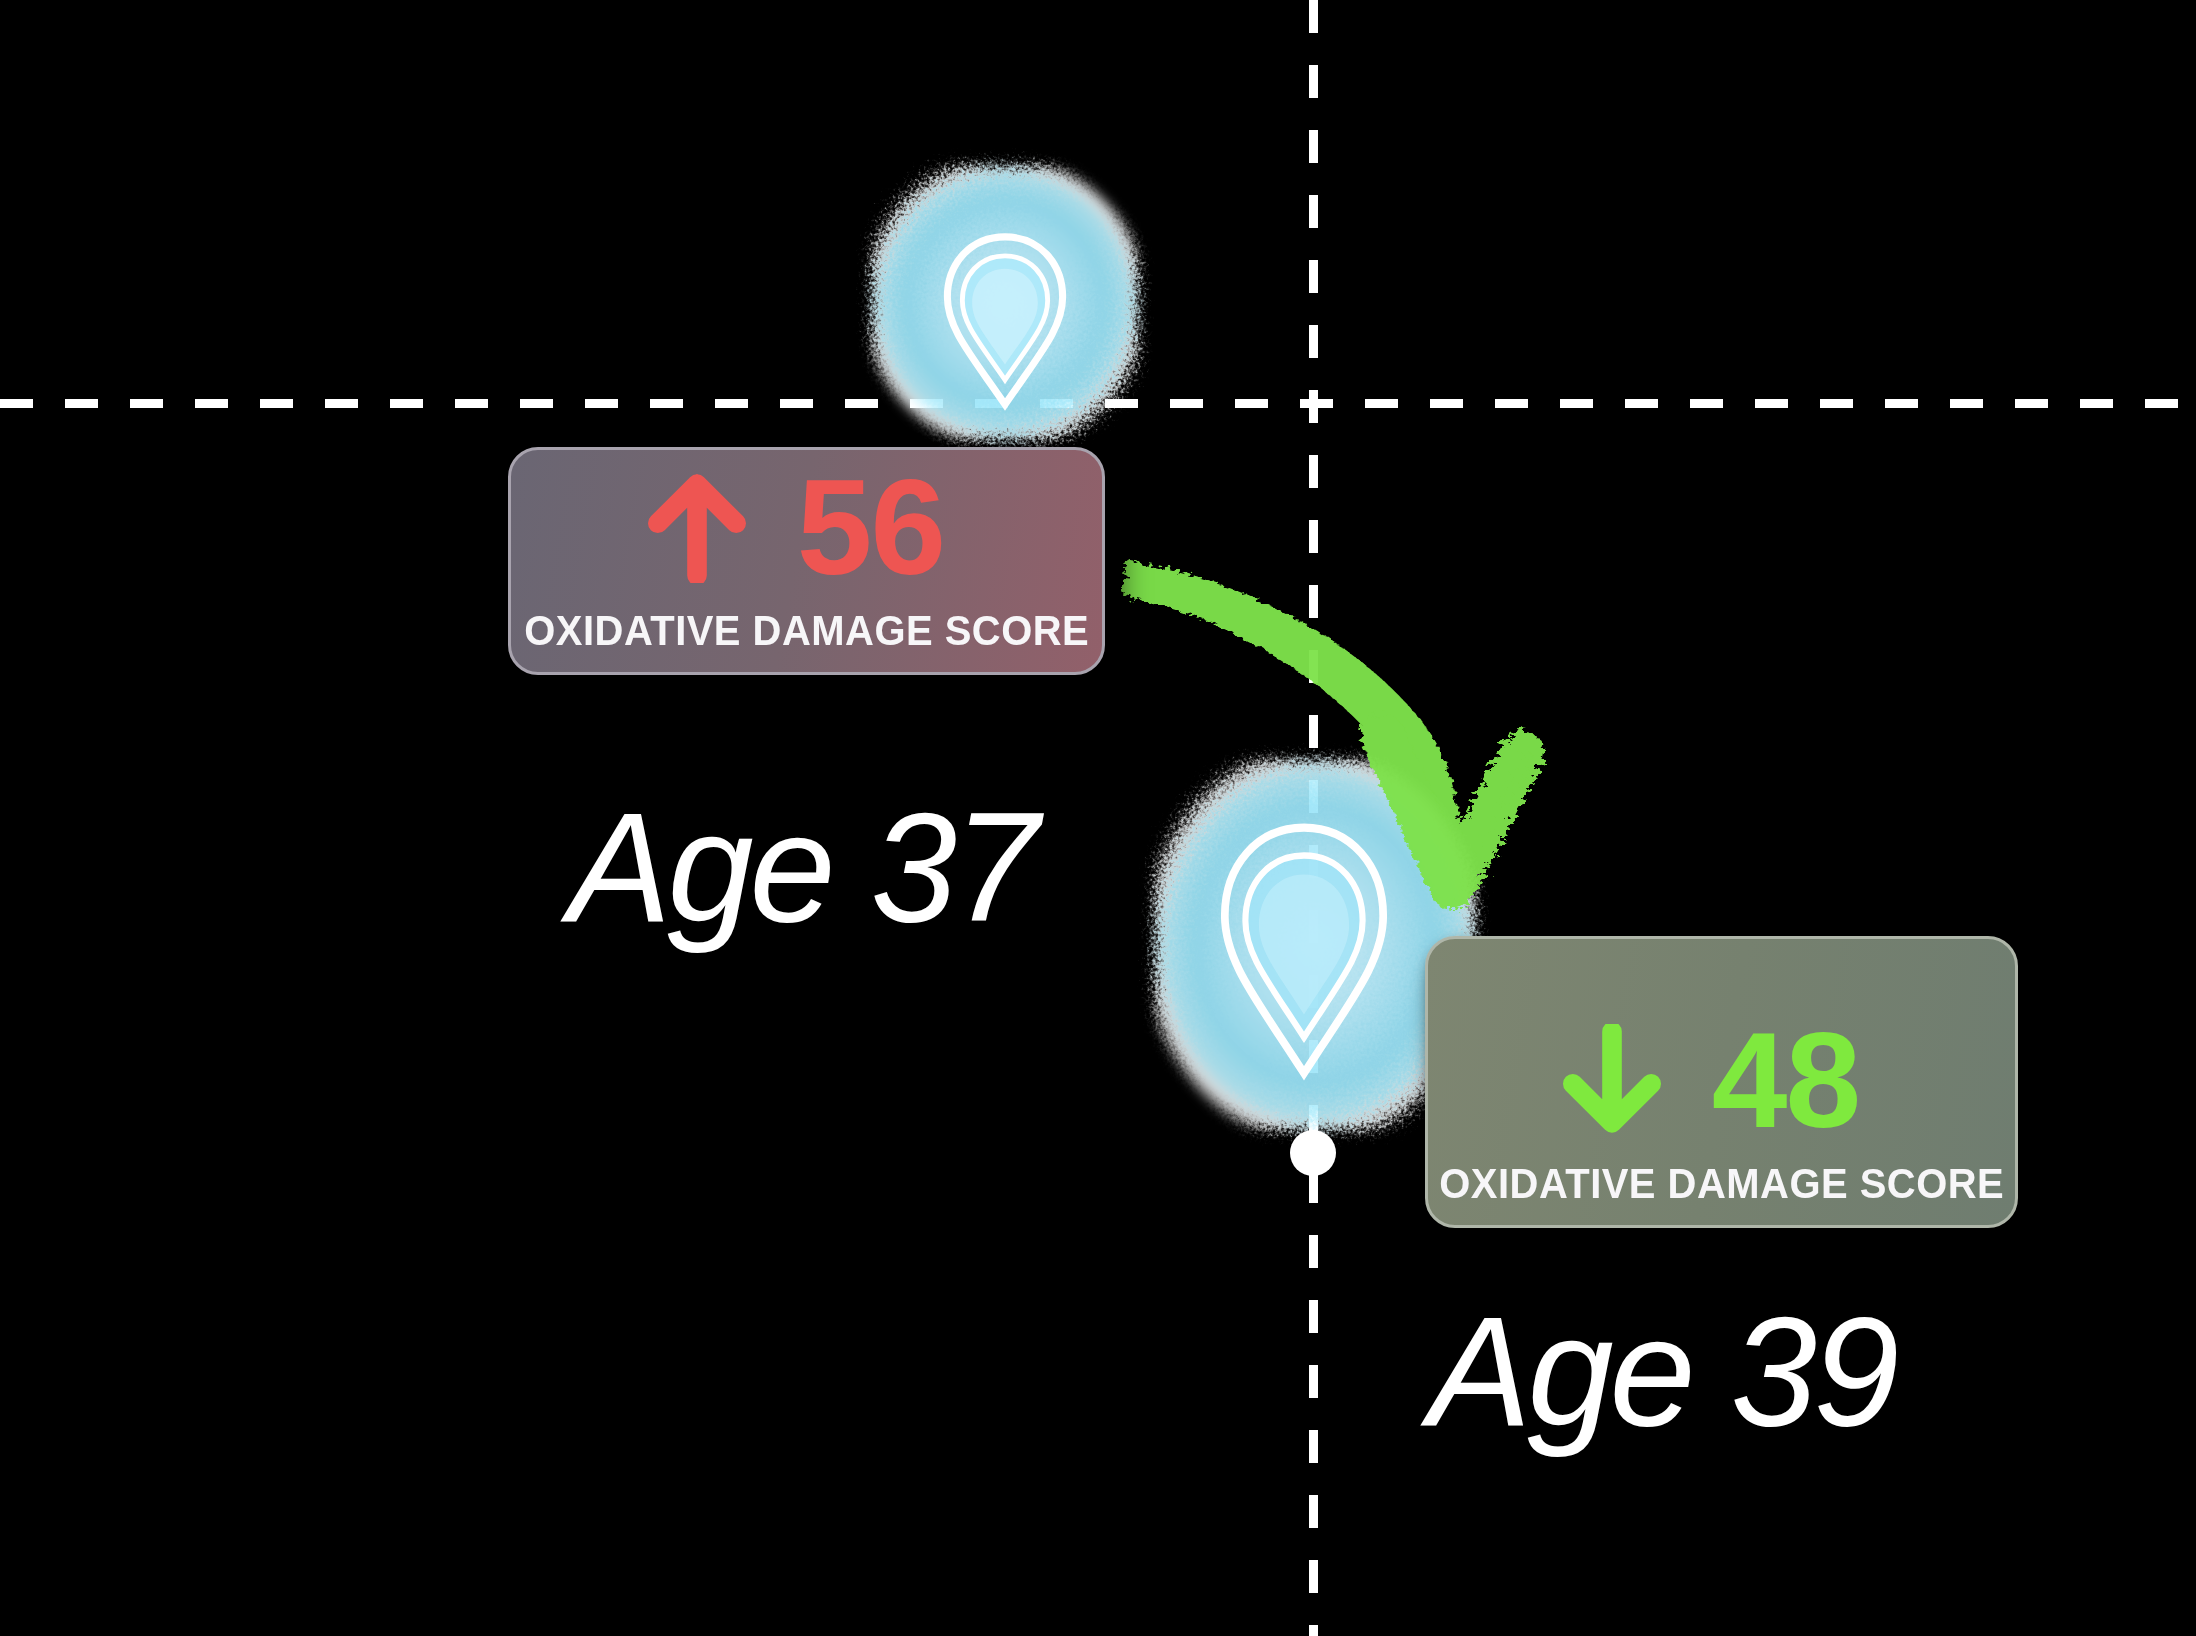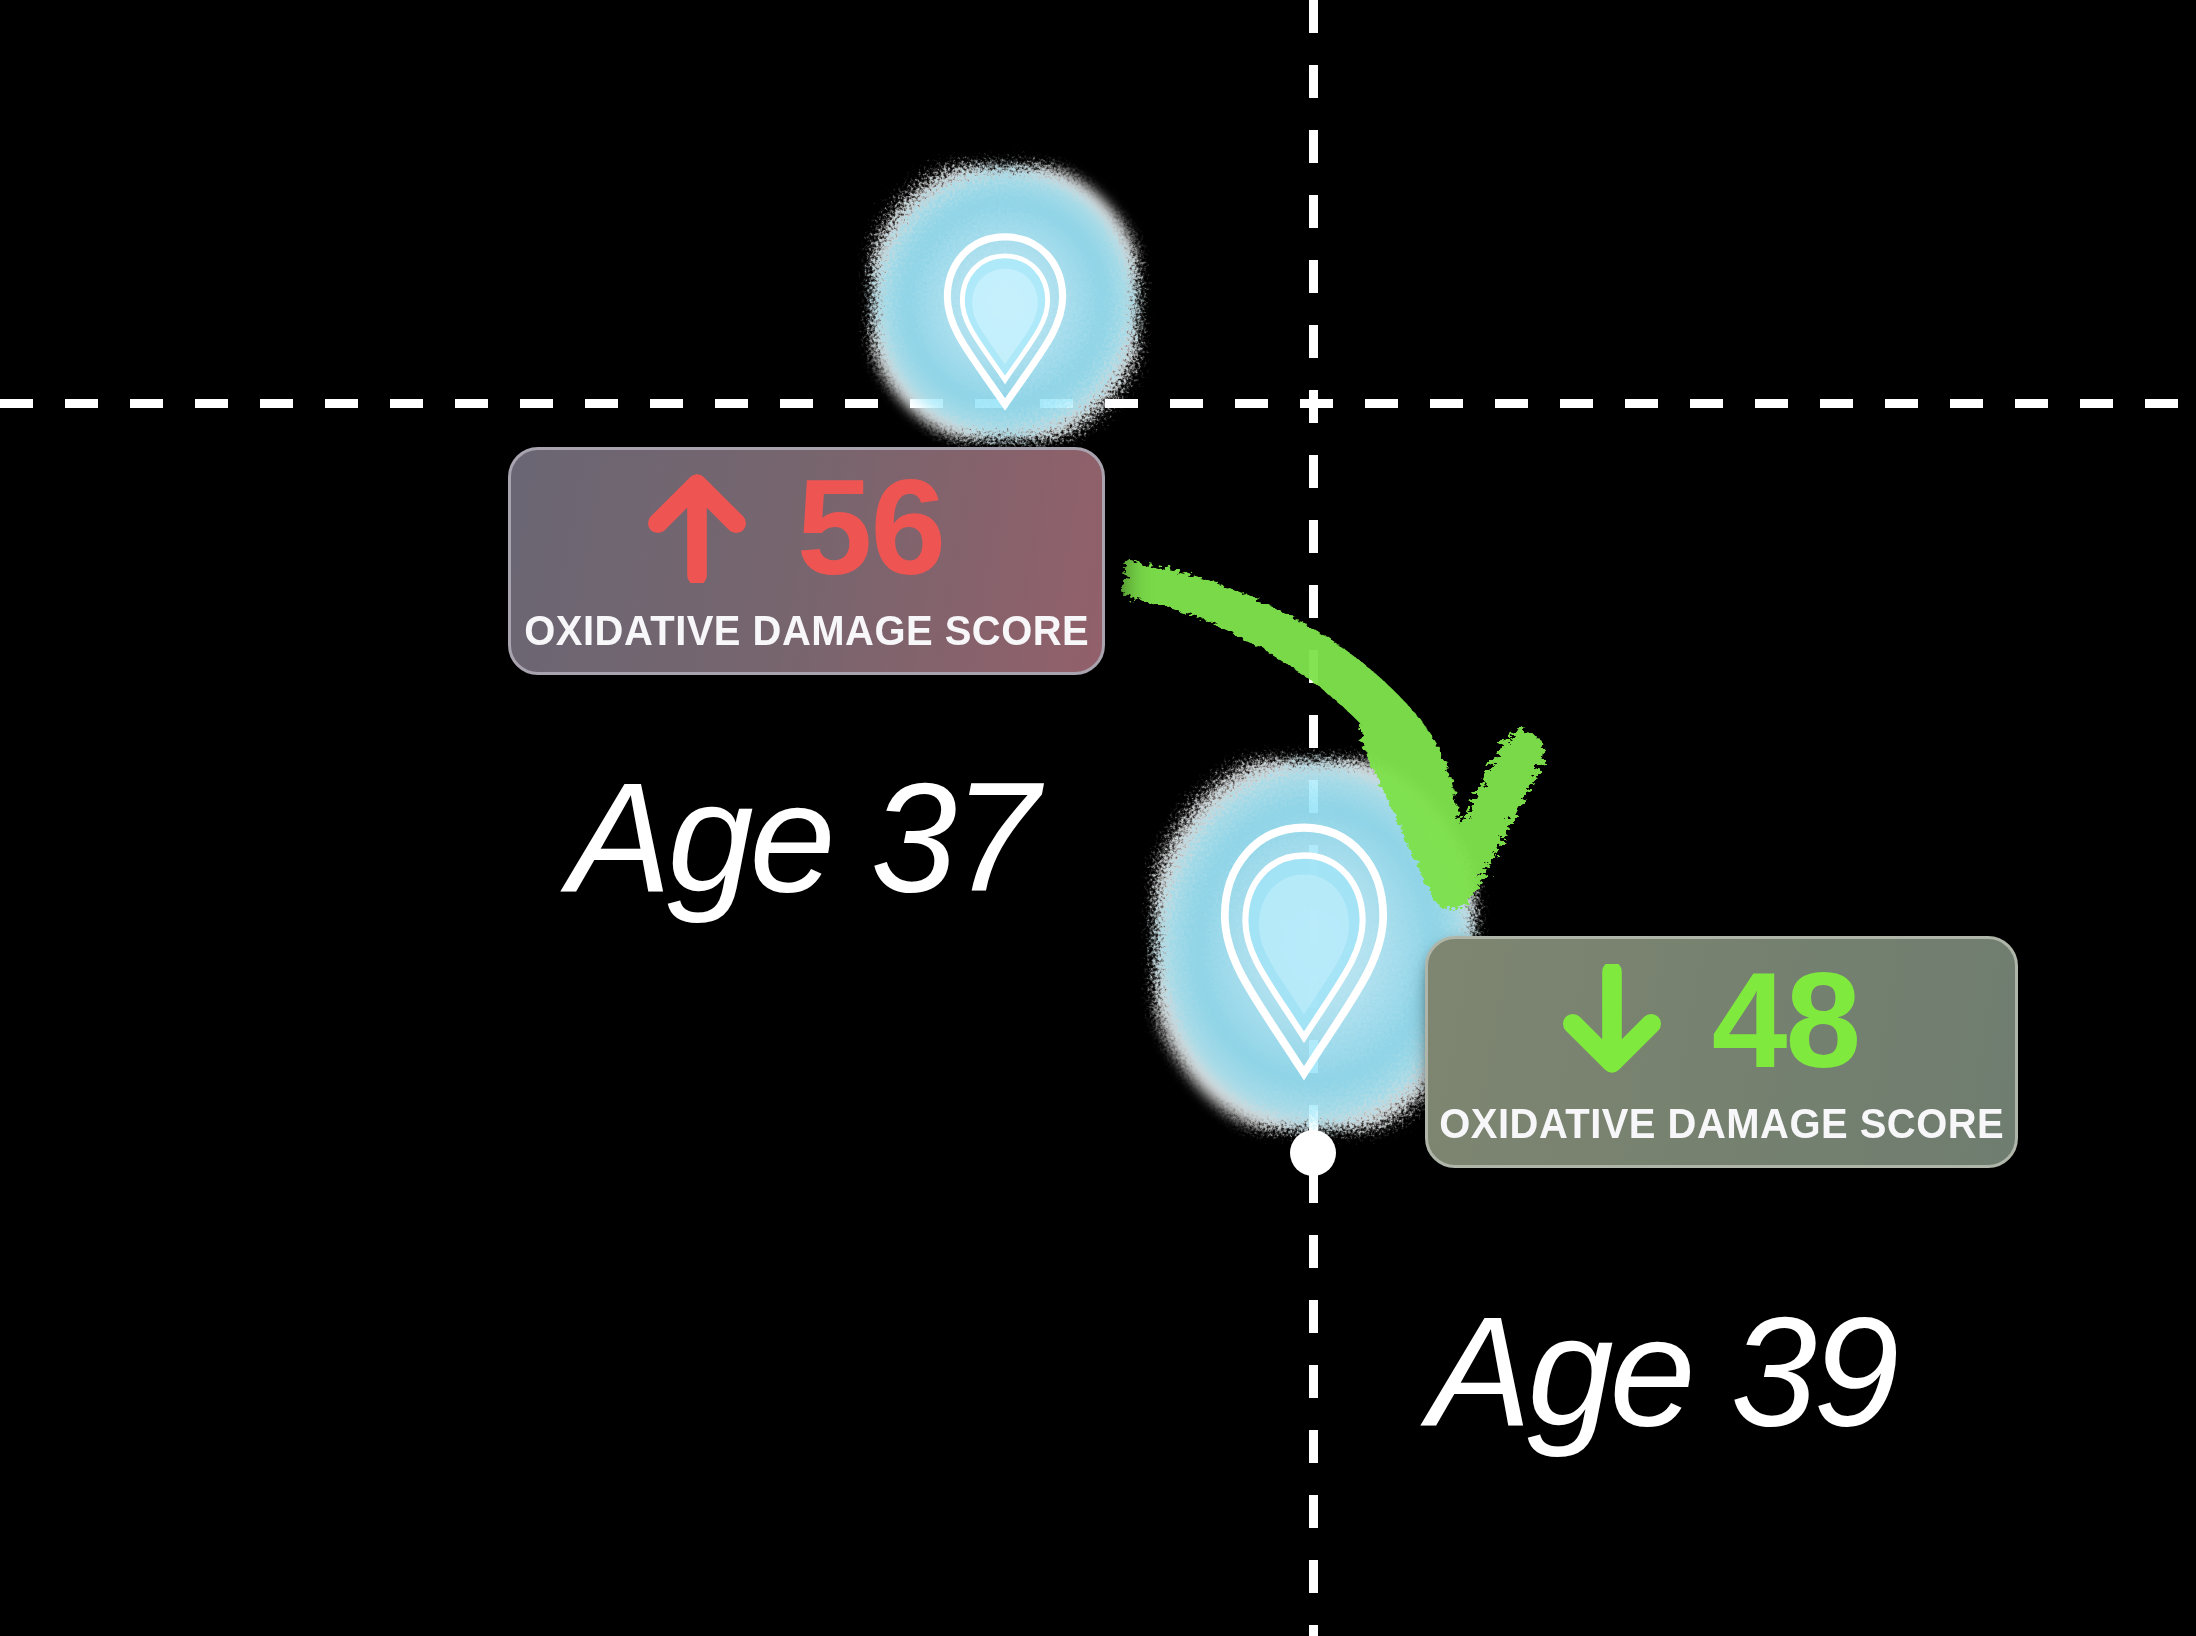--- a/index.html
+++ b/index.html
@@ -25,35 +25,35 @@
 
   
   .card{
     border-radius:30px;border:3px solid;display:flex;flex-direction:column;
     align-items:center;justify-content:flex-end;gap:14px;padding-bottom:20px;
     box-shadow:14px 22px 30px rgba(0,0,0,.65), 4px 8px 14px rgba(0,0,0,.5);
   }
   .card1{left:508px;top:447px;width:597px;height:228px;
     background:linear-gradient(100deg,#6a6673 0%,#77656e 48%,#92606a 100%);
     border-color:#a8a3ae;}
-  .card2{left:1425px;top:936px;width:593px;height:232px;
+  .card2{left:1425px;top:936px;width:593px;height:292px;
     background:linear-gradient(100deg,#7e8671 0%,#76816f 50%,#6f7d70 100%);
     border-color:#afb6a9;}
   .num{position:static;display:flex;align-items:center;gap:44px;line-height:1;
     font-size:136px;font-weight:600;letter-spacing:-2px;transform:translateX(-14px);}
   .card1 .num{color:#ee5552;}
   .card2 .num{color:#7fe93e;}
   .num svg{position:static;display:block;}
   .num .val{position:static;}
   .lbl{position:static;color:#f7f6f8;font-size:43px;font-weight:700;line-height:1;
     white-space:nowrap;transform:scaleX(.93);letter-spacing:.5px;}
 
   
   .age{color:#fff;font-style:italic;font-size:155px;line-height:1;letter-spacing:-4px;white-space:nowrap;}
-  .age1{left:568px;top:760px;}
+  .age1{left:568px;top:790px;}
   .age2{left:1428px;top:1294px;}
 
   
   .dot{left:1290px;top:1130px;width:46px;height:46px;border-radius:50%;background:#fff;}
 </style>
 </head>
 <body>
 
 <div class="stage">
 

